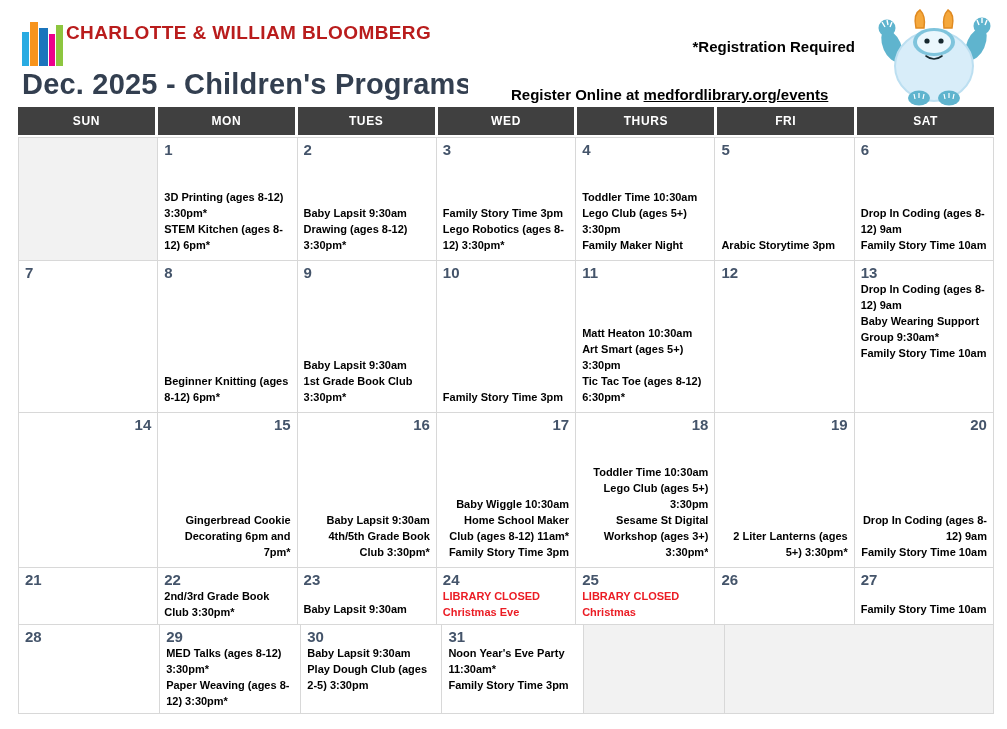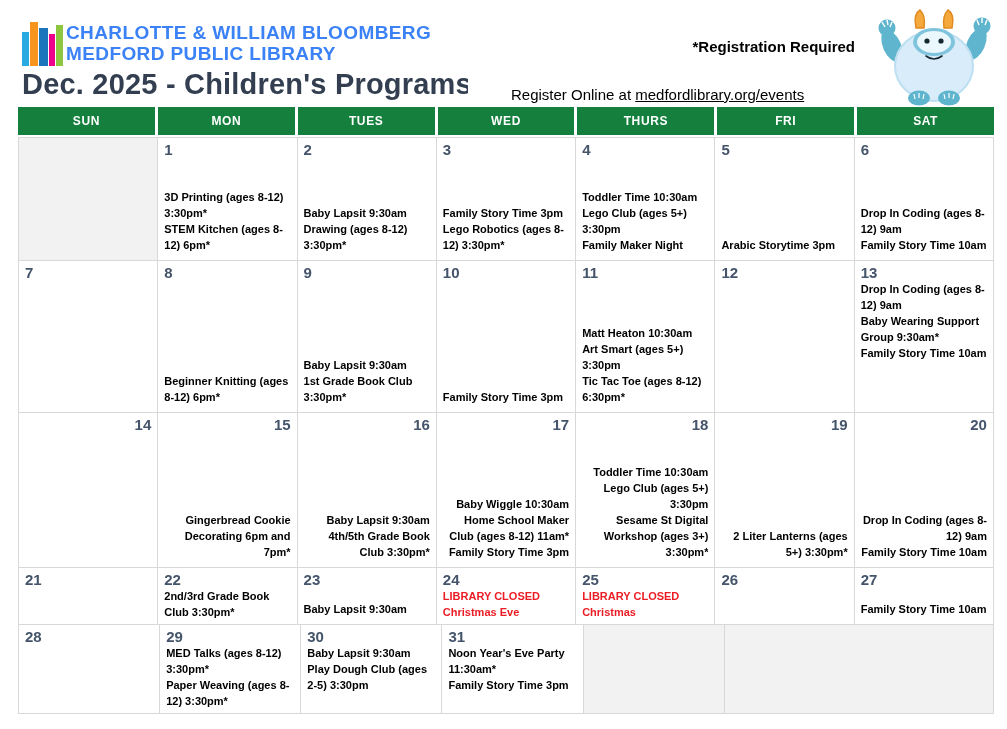--- a/index.html
+++ b/index.html
@@ -4,35 +4,35 @@
 <style>
   * { margin:0; padding:0; box-sizing:border-box; }
   html,body { width:1007px; height:729px; background:#fff; overflow:hidden;
               font-family:"Liberation Sans", sans-serif; }
   #stage { position:relative; width:1007px; height:729px; background:#fff; }
 
   
   #logo { position:absolute; left:22px; top:22px; width:42px; height:44px; }
   #logo .bar { position:absolute; bottom:0; }
   .lib-name { position:absolute; left:66px; top:22px; line-height:21px;
-              font-size:19px; font-weight:bold; color:#3b82f6; letter-spacing:.4px; }
+              font-size:19px; font-weight:bold; color:#b91c1c; letter-spacing:.4px; }
   #page-title { position:absolute; left:22px; top:68px; width:446px; height:36px;
                 overflow:hidden; white-space:nowrap; font-size:29px; font-weight:bold;
                 color:#333F50; letter-spacing:.2px; }
   #reg-required { position:absolute; left:600px; top:38px; width:255px; text-align:right;
                   font-size:15px; font-weight:bold; color:#000; }
   #reg-online { position:absolute; left:505px; top:84px; background:#fff; padding:2px 6px;
-                font-size:15px; font-weight:normal; color:#000; white-space:nowrap; }
+                font-size:15px; font-weight:bold; color:#000; white-space:nowrap; }
   #reg-online .lnk { text-decoration:underline; cursor:pointer; }
   #yeti { position:absolute; left:868px; top:6px; }
 
   
   #calendar { position:absolute; left:18px; top:107px; width:976px; }
   .cal-header { display:flex; height:28px; margin-bottom:2px; }
-  .hcell { flex:1 1 0; background:#15803d; color:#fff; font-size:12px; font-weight:bold;
+  .hcell { flex:1 1 0; background:#404040; color:#fff; font-size:12px; font-weight:bold;
            letter-spacing:.6px; text-align:center; line-height:28px; margin-right:3px; }
   .hcell:last-child { margin-right:0; }
   .cal-body { border-top:1px solid #D8D8D8; border-left:1px solid #D8D8D8; }
   .cal-row { display:flex; }
   .cal-cell { flex:1 1 0; border-right:1px solid #D8D8D8; border-bottom:1px solid #D8D8D8;
               background:#fff; padding:2px 6px 6px 6px; display:flex; flex-direction:column;
               overflow:hidden; }
   .cal-cell.gray { background:#F2F2F2; }
   .cal-cell.span2 { flex:2 2 0; }
   .daynum { font-size:15px; font-weight:bold; color:#44546A; line-height:19px; flex:0 0 auto; }
@@ -49,21 +49,20 @@
 
   <div id="logo">
     <span class="bar" style="left:0;  width:7px; height:34px; background:#29ABE2;"></span>
     <span class="bar" style="left:8px; width:8px; height:44px; background:#F7941D;"></span>
     <span class="bar" style="left:17px;width:9px; height:38px; background:#1B75BC;"></span>
     <span class="bar" style="left:27px;width:6px; height:32px; background:#EC008C;"></span>
     <span class="bar" style="left:34px;width:7px; height:41px; background:#8DC63F;"></span>
   </div>
   <div class="lib-name">
     <div>CHARLOTTE &amp; WILLIAM BLOOMBERG</div>
-    <div>MEDFORD PUBLIC LIBRARY</div>
   </div>
   <div id="page-title">Dec. 2025 - Children's Programs</div>
   <div id="reg-required">*Registration Required</div>
   <div id="reg-online">
     <span>Register Online at </span><span class="lnk">medfordlibrary.org/events</span>
   </div>
 
   <svg id="yeti" width="132" height="100" viewBox="0 0 132 100">
     <g>
       <ellipse cx="24" cy="40" rx="9" ry="17" fill="#5FB4CE" transform="rotate(-24 24 40)"></ellipse>

